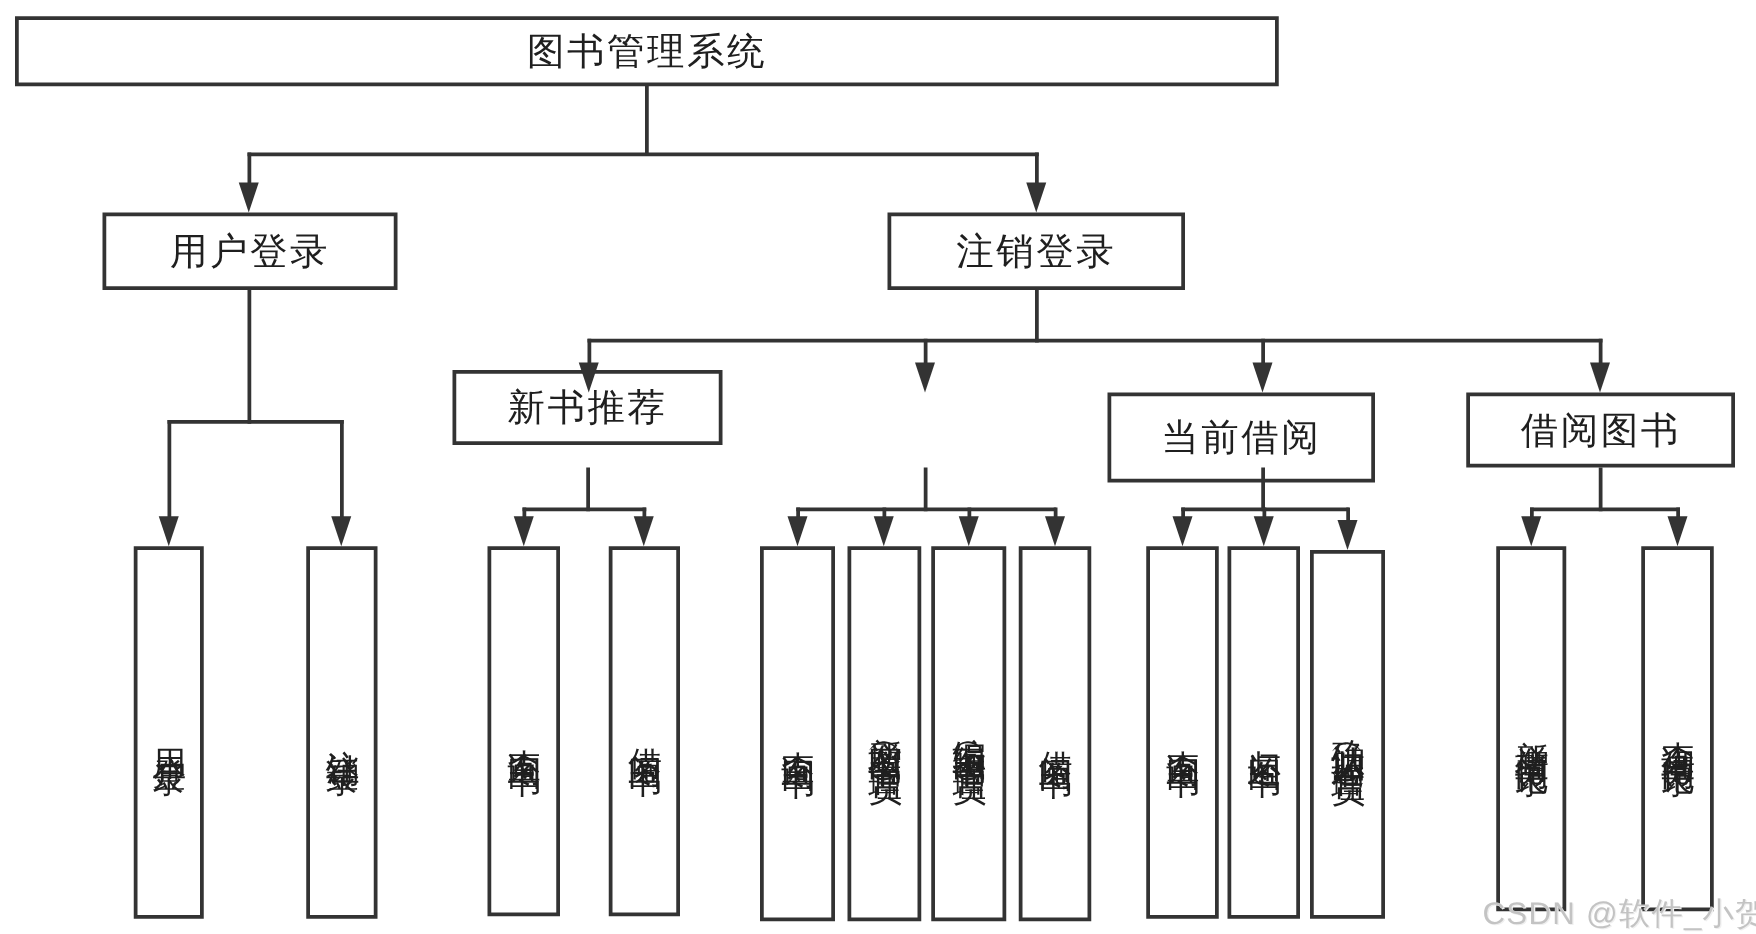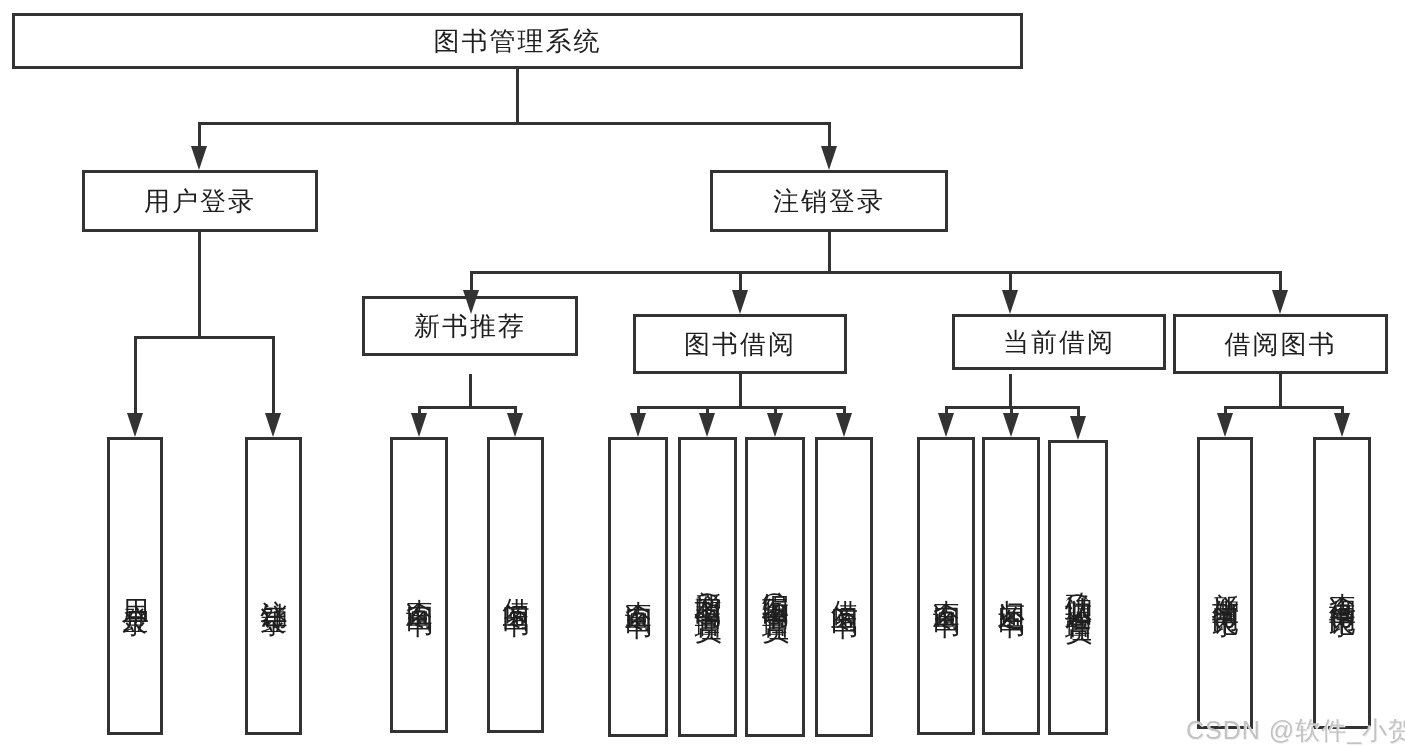--- a/index.html
+++ b/index.html
@@ -14,21 +14,21 @@
   
   .hbox {
     position: absolute;
     box-sizing: border-box;
     border: 3px solid #333333;
     background: #ffffff;
     display: flex;
     align-items: center;
     justify-content: center;
     color: #1f1f1f;
-    font-size: 26px;
+    font-size: 30px;
     letter-spacing: 2px;
   }
   
   .vbox {
     position: absolute;
     box-sizing: border-box;
     border: 3px solid #333333;
     background: #ffffff;
     display: flex;
     align-items: center;
@@ -75,24 +75,21 @@
   <div class="hbox" style="left:82px;top:170px;width:236px;height:62px">
     <span>用户登录</span>
   </div>
   <div class="hbox" style="left:710px;top:170px;width:238px;height:62px">
     <span>注销登录</span>
   </div>
 
   <div class="hbox" style="left:362px;top:296px;width:216px;height:60px">
     <span>新书推荐</span>
   </div>
-  <div class="hbox" style="left:633px;top:314px;width:214px;height:60px">
-    <span>图书借阅</span>
-  </div>
-  <div class="hbox" style="left:952px;top:314px;width:214px;height:56px">
+  <div class="hbox" style="left:886px;top:314px;width:214px;height:72px">
     <span>当前借阅</span>
   </div>
   <div class="hbox" style="left:1173px;top:314px;width:215px;height:60px">
     <span>借阅图书</span>
   </div>
 
   <div class="vbox" style="left:107px;top:437px;width:56px;height:298px">
     <span class="vtext">用户登录</span>
   </div>
   <div class="vbox" style="left:245px;top:437px;width:57px;height:298px">

